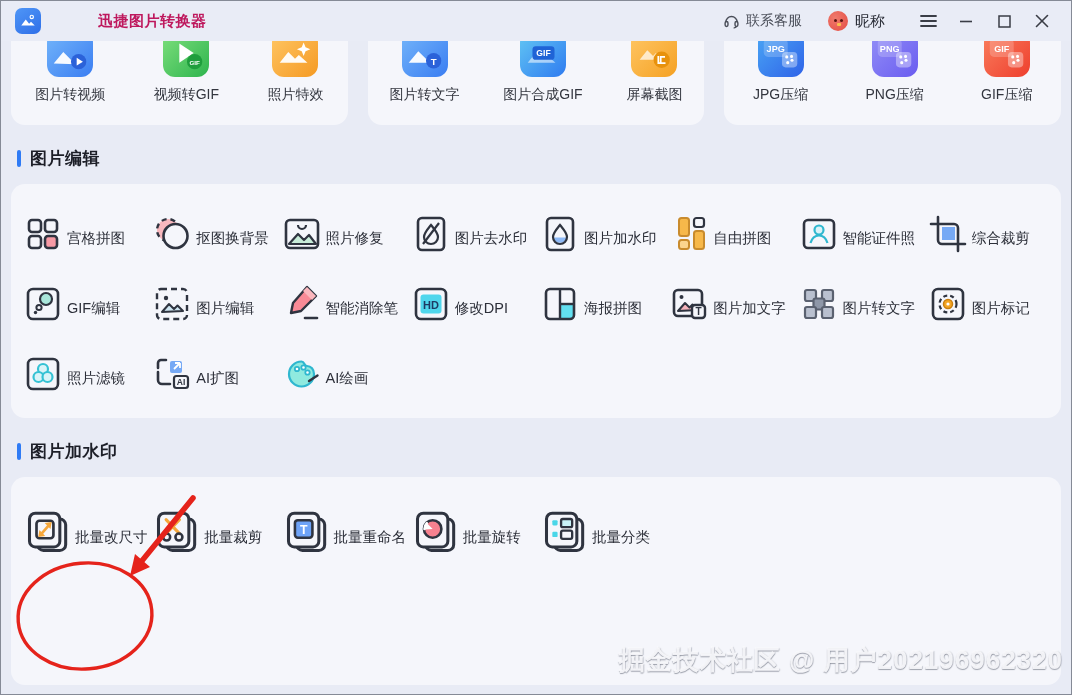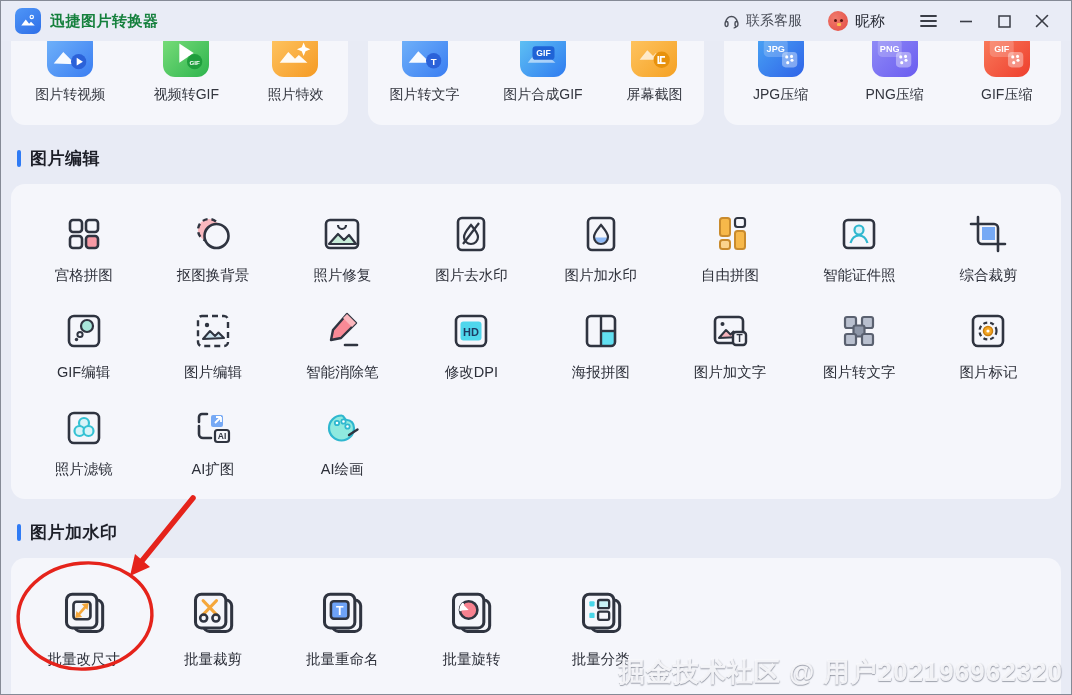--- a/index.html
+++ b/index.html
@@ -18,21 +18,21 @@
     height:40px;background:#e9ecf6;
     display:flex;align-items:center;
     padding:0 10px 0 14px;
   }
   .logo{
     width:26px;height:26px;border-radius:7px;
     background:linear-gradient(145deg,#4f96f7,#2f6fe8);
     display:flex;align-items:center;justify-content:center;
     margin-right:9px;flex:0 0 auto;
   }
-  .app-title{font-size:15px;font-weight:bold;color:#15803d;letter-spacing:.5px;}
+  .app-title{font-size:15px;font-weight:bold;color:#be185d;letter-spacing:.5px;margin-left:48px;}
   .titlebar-right{margin-left:auto;display:flex;align-items:center;gap:0;}
   .tb-item{display:flex;align-items:center;gap:6px;font-size:14px;color:#4a4e59;cursor:default;}
   .support{margin-right:26px;}
   .avatar{
     width:20px;height:20px;border-radius:50%;
     background:radial-gradient(circle at 35% 35%,#f07a6d,#e34b42);
     position:relative;flex:0 0 auto;
   }
   .avatar:after{content:"";position:absolute;left:6px;top:8px;width:3px;height:3px;border-radius:50%;background:#5c1410;box-shadow:6px 0 0 #5c1410;}
   .avatar:before{content:"";position:absolute;left:8.5px;top:12px;width:4px;height:3px;background:#f8c04c;border-radius:1px;}
@@ -55,31 +55,31 @@
   
   .section-header{display:flex;align-items:center;gap:9px;margin:22px 6px 14px;}
   .section-bar{width:4px;height:17px;border-radius:2px;background:#2f7bf5;}
   .section-title{font-size:17px;font-weight:bold;color:#1d1f28;letter-spacing:.5px;}
   
   .grid-panel{
     background:#f5f6fb;border-radius:14px;
     padding:26px 8px 20px;
     display:grid;grid-template-columns:repeat(8,1fr);row-gap:22px;
   }
-  .grid-item{display:flex;flex-direction:column;align-items:center;cursor:pointer;}
+  .grid-item{display:flex;align-items:center;cursor:pointer;}
   .grid-item .tool-icon{width:48px;height:48px;display:block;}
   .grid-item .tool-icon svg{width:100%;height:100%;display:block;}
   .grid-item .tool-label{margin-top:8px;font-size:14.5px;color:#2c2f39;}
   .batch-panel{min-height:160px;padding-top:28px;align-content:start;}
   .batch-panel .tool-icon{width:56px;height:56px;}
   
   .overlay{position:absolute;inset:0;z-index:9;pointer-events:none;}
   
   .watermark{
-    position:absolute;right:8px;bottom:4px;z-index:10;
+    position:absolute;right:8px;bottom:16px;z-index:10;
     font-size:26px;font-weight:bold;letter-spacing:1px;
     color:rgba(248,249,252,.92);
     text-shadow:0 1px 1px rgba(95,100,115,.55),0 -1px 0 rgba(255,255,255,.5),1px 0 1px rgba(120,125,140,.35);
     pointer-events:none;white-space:nowrap;
   }
 </style>
 </head>
 <body>
 
 <div class="window">

